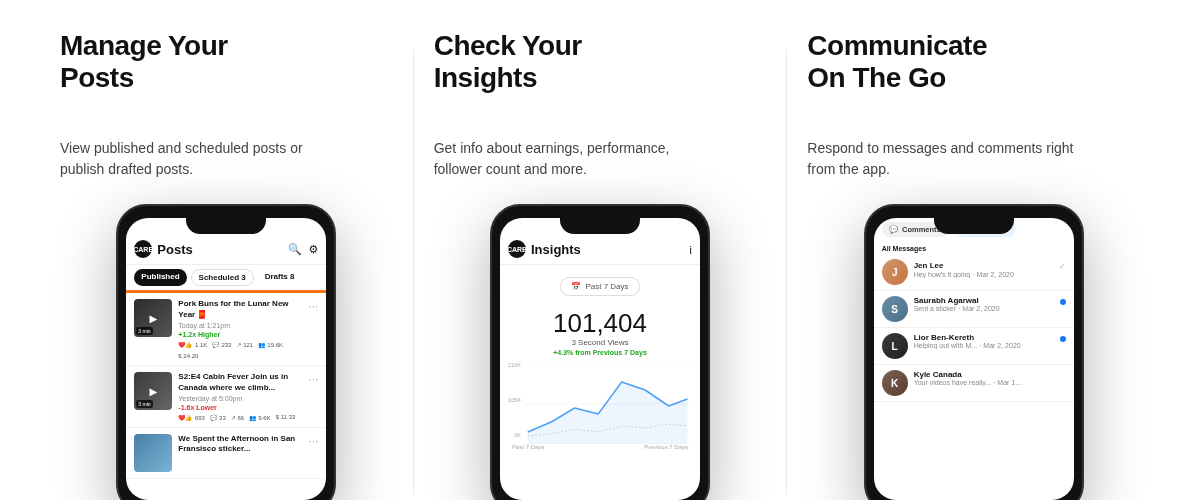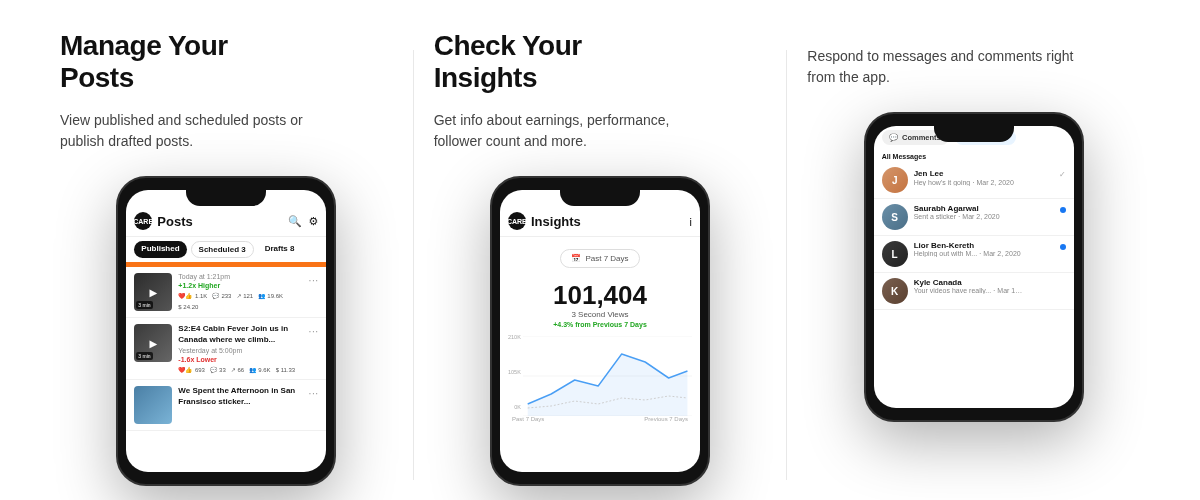--- a/index.html
+++ b/index.html
@@ -29,21 +29,21 @@
     }
 
     .feature-column:first-child { padding-left: 0; }
     .feature-column:last-child { padding-right: 0; }
 
     .feature-title {
       font-size: 28px;
       font-weight: 800;
       color: #111;
       line-height: 1.15;
-      margin-bottom: 0;
+      margin-bottom: 28px;
       letter-spacing: -0.5px;
     }
 
     .feature-desc {
       font-size: 14px;
       color: #444;
       line-height: 1.5;
       margin-bottom: 24px;
       max-width: 280px;
       margin-top: 16px;
@@ -126,21 +126,21 @@
       display: flex;
       gap: 6px;
       color: #111;
       font-size: 11px;
     }
 
     .tabs-row {
       display: flex;
       padding: 4px 8px;
       gap: 4px;
-      border-bottom: 5px solid #f97316;
+      border-bottom: 3px solid #f97316;
     }
 
     .tab {
       padding: 3px 7px;
       border-radius: 12px;
       font-size: 8px;
       font-weight: 600;
       color: #555;
       background: transparent;
     }
@@ -267,21 +267,21 @@
       width: fit-content;
     }
 
     .big-metric {
       text-align: center;
       padding: 8px 0 4px 0;
     }
 
     .big-number {
       font-size: 26px;
-      font-weight: 700;
+      font-weight: 400;
       color: #111;
       line-height: 1;
     }
 
     .metric-label {
       font-size: 8px;
       color: #555;
       margin-top: 2px;
     }
 
@@ -461,20 +461,21 @@
             <div class="tab scheduled">Scheduled 3</div>
             <div class="tab drafts">Drafts 8</div>
           </div>
 
           <div class="post-item">
             <div class="post-thumb post-thumb-video">
               <span class="play-icon">▶</span>
               <span class="duration-badge">3 min</span>
             </div>
             <div class="post-content">
+              <div class="post-title">Pork Buns for the Lunar New Year 🧧</div>
               <div class="post-date">Today at 1:21pm</div>
               <div class="post-perf perf-up">+1.2x Higher</div>
               <div class="post-stats">
                 <span>❤️👍 1.1K</span>
                 <span>💬 233</span>
                 <span>↗ 121</span>
                 <span>👥 19.6K</span>
                 <span>$ 24.20</span>
               </div>
             </div>
@@ -564,20 +565,21 @@
             </div>
           </div>
         </div>
       </div>
     </div>
   </div>
 
   <div class="divider"></div>
 
   <div class="feature-column">
+    <div class="feature-title">Communicate<br>On The Go</div>
     <div class="feature-desc">Respond to messages and comments right from the app.</div>
     <div class="phone-wrapper">
       <div class="phone">
         <div class="phone-notch"></div>
         <div class="phone-screen">
           <div class="inbox-tabs">
             <div class="inbox-tab comments">
               <span>💬</span>
               <span>Comments</span>
             </div>

